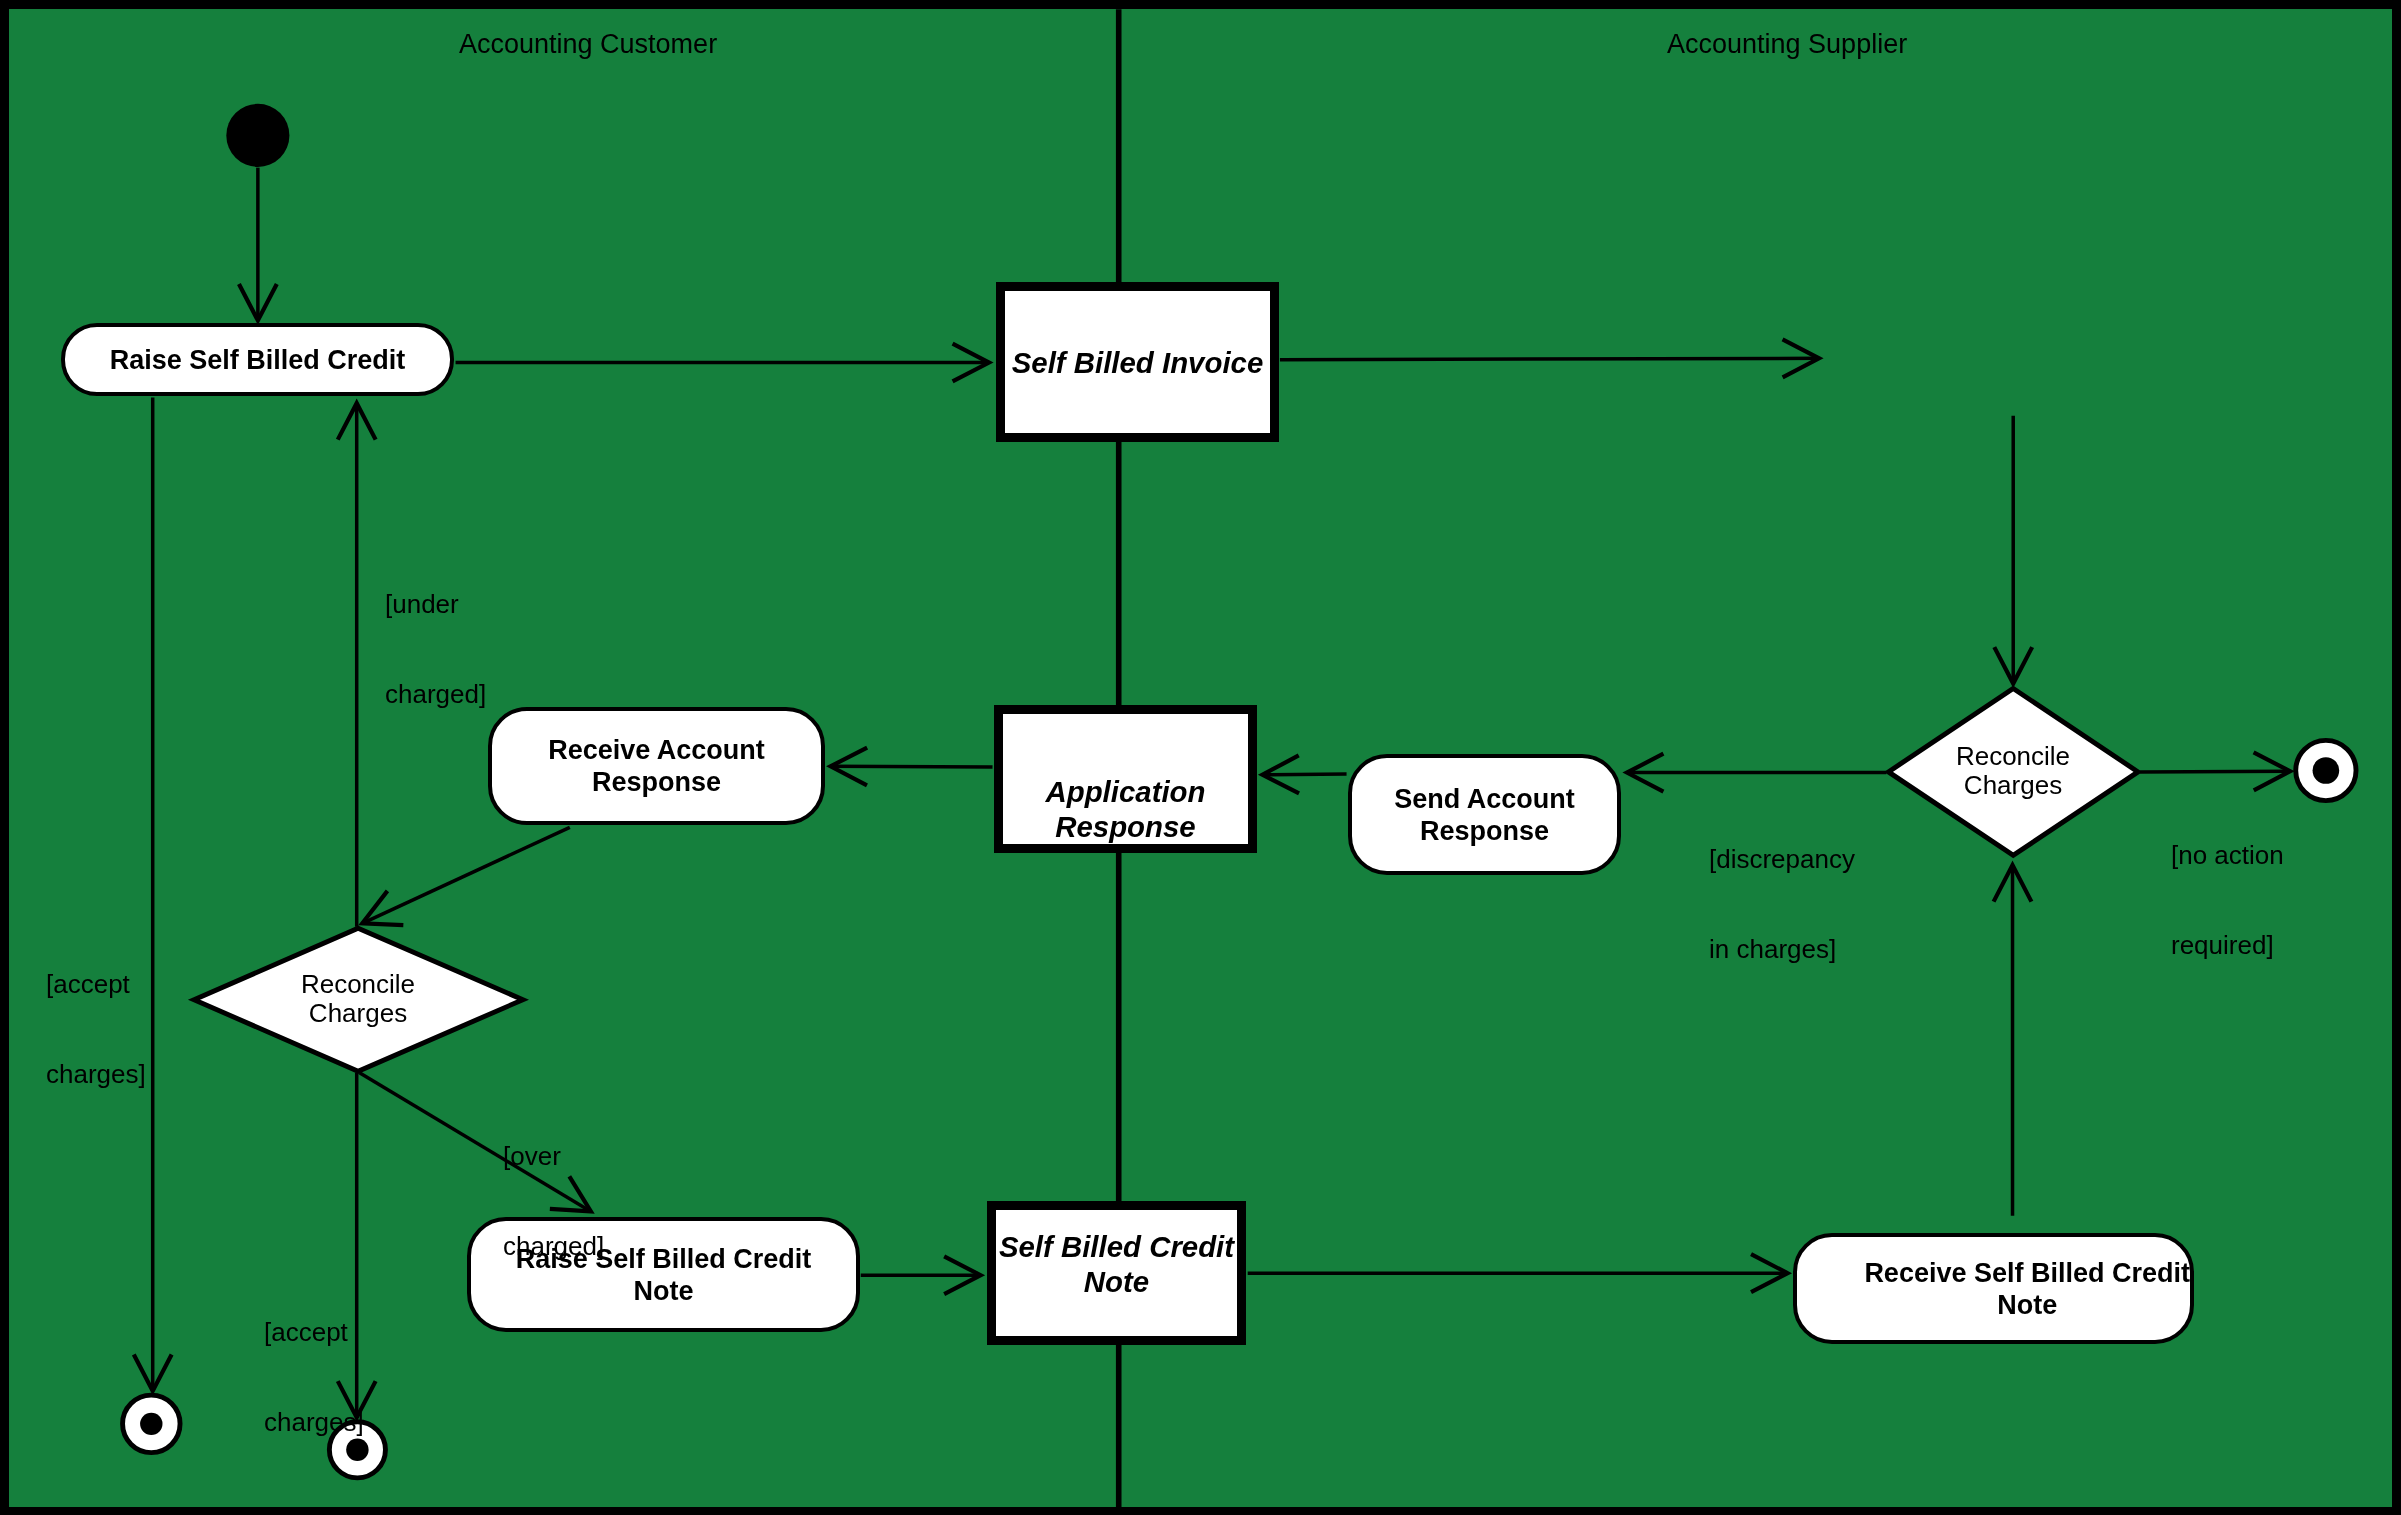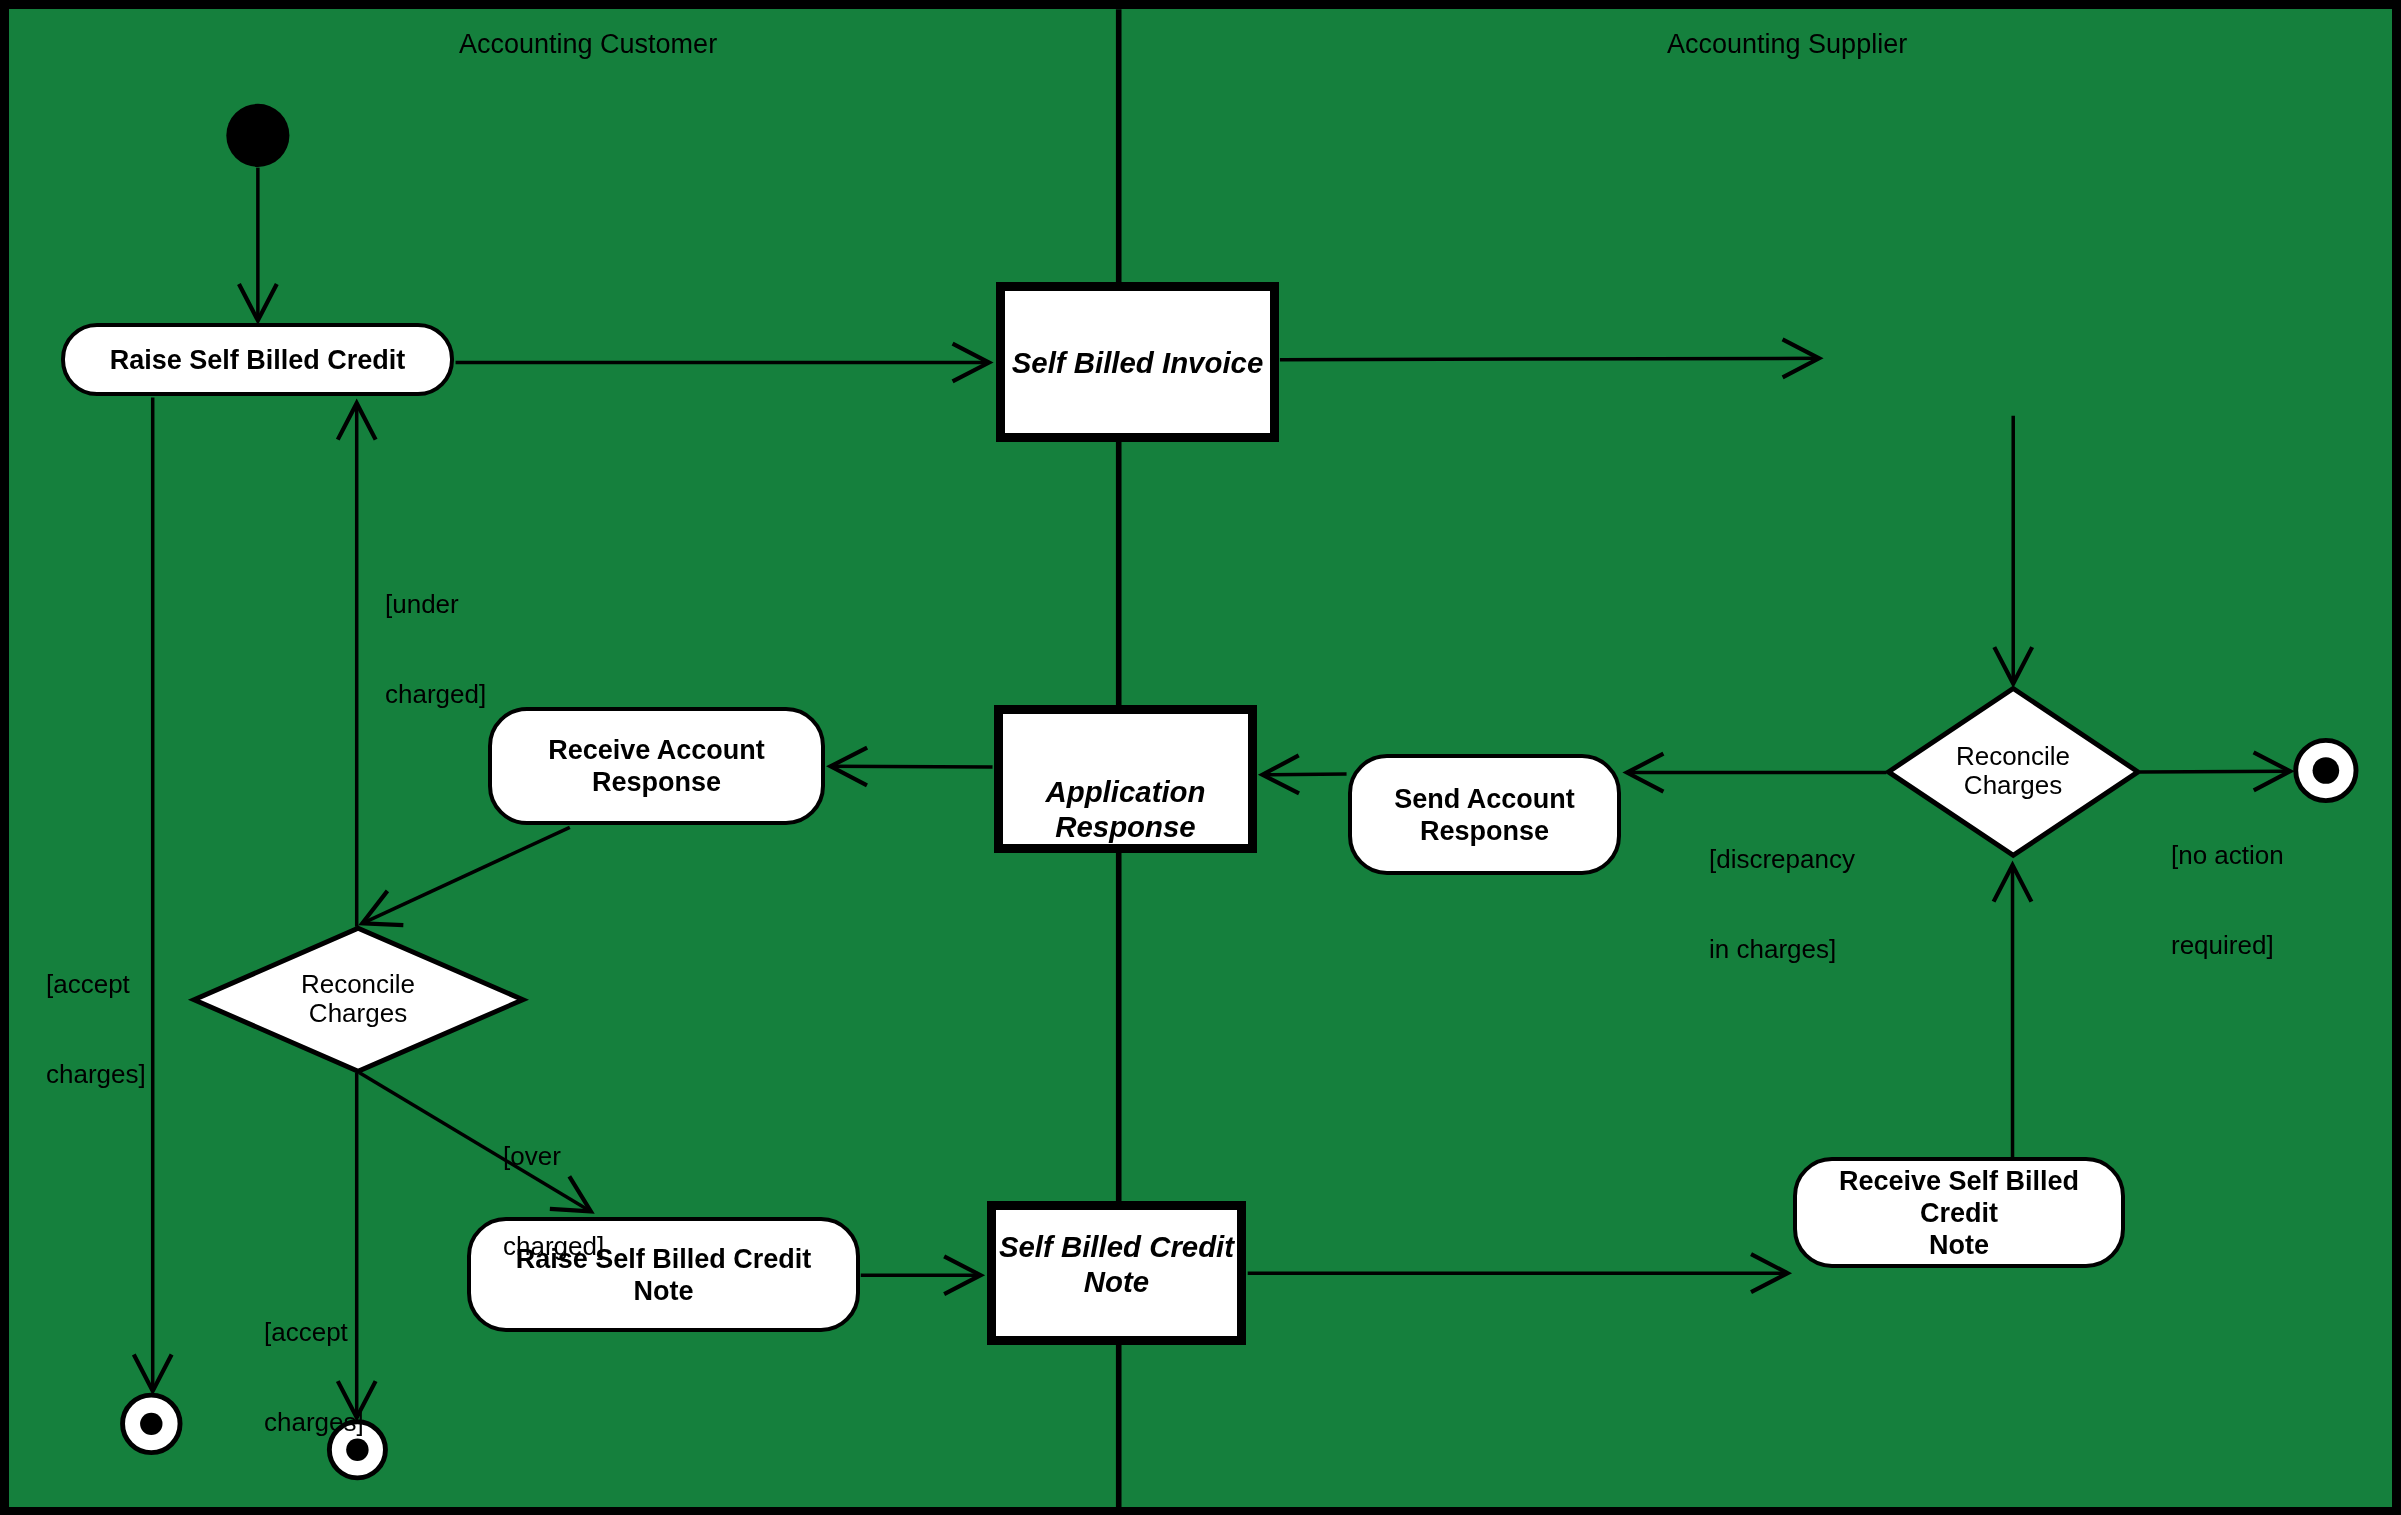--- a/index.html
+++ b/index.html
@@ -111,21 +111,21 @@
     </div>
   </div>
 
   <div class="activity" style="left:458px;top:1208px;width:393px;height:115px;">
     <div>
       <div>Raise Self Billed Credit</div>
       <div>Note</div>
     </div>
   </div>
 
-  <div class="activity" style="left:1784px;top:1148px;width:332px;height:111px;">
+  <div class="activity" style="left:1784px;top:1224px;width:401px;height:111px;justify-content:flex-end;">
     <div>
       <div>Receive Self Billed Credit</div>
       <div>Note</div>
     </div>
   </div>
 
   <div class="object-box" style="left:987px;top:273px;width:283px;height:160px;">
     <div><span>Self Billed Invoice</span></div>
   </div>
 

